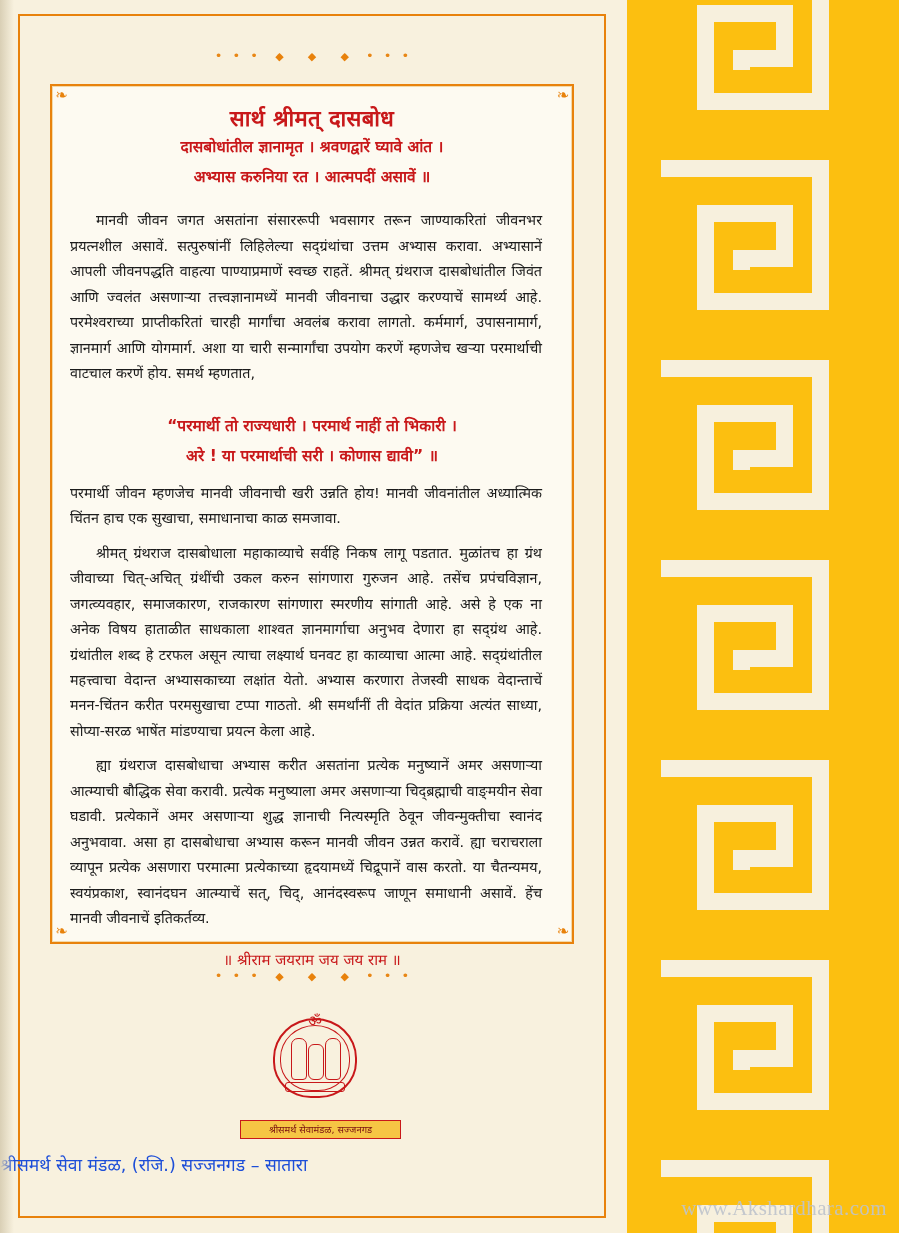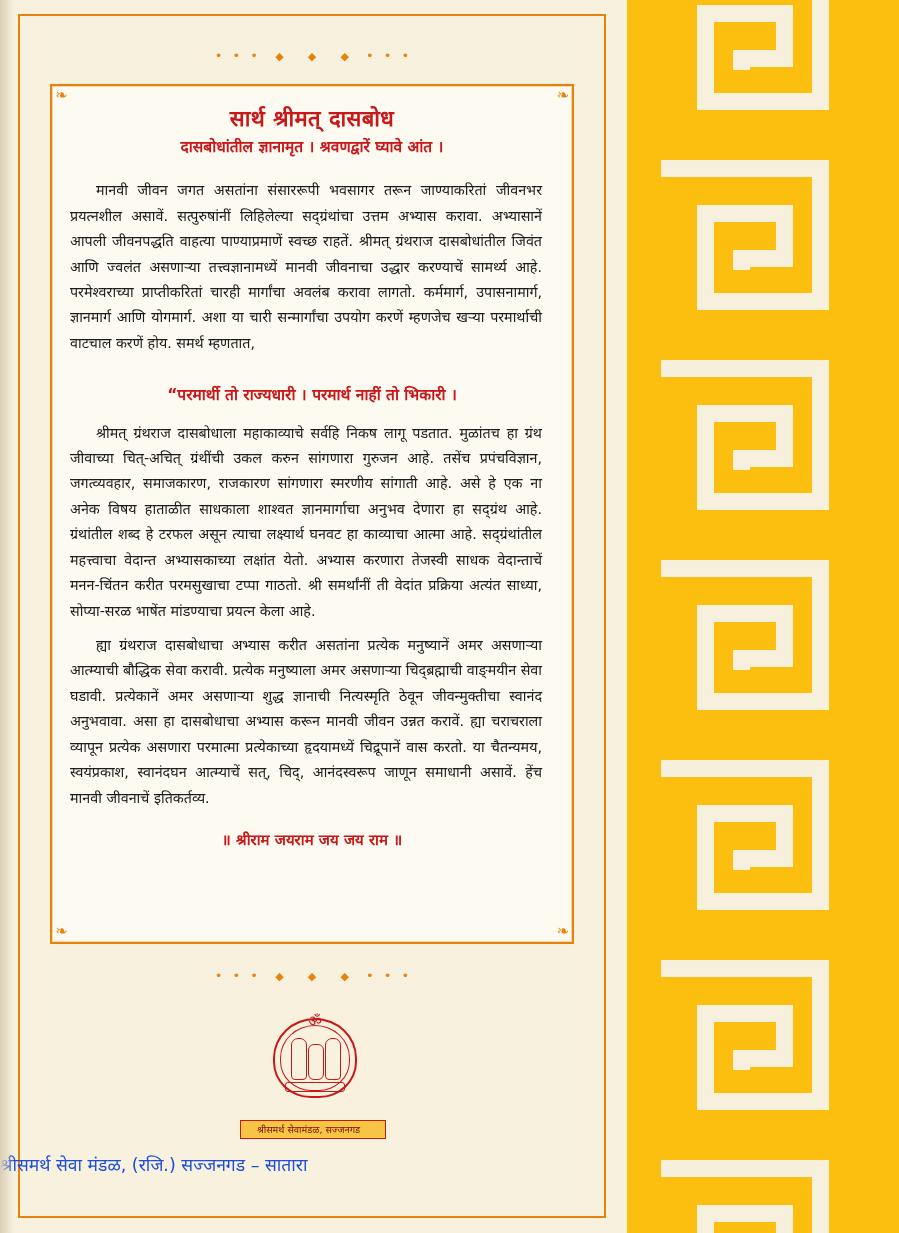--- a/index.html
+++ b/index.html
@@ -159,21 +159,21 @@
     font-family: "DejaVu Sans", sans-serif;
     line-height: 1.78;
     text-align: justify;
     margin: 9px 12px 0 0;
   }
   p.body.indent { text-indent: 26px; }
 
   .closing {
     text-align: center;
     color: #c8181a;
-    font-weight: bold;
+    font-weight: normal;
     font-size: 15px;
     font-family: "DejaVu Sans", sans-serif;
     margin-top: 18px;
   }
 
   
   #emblem {
     position: absolute;
     left: 255px;
     top: 1018px;
@@ -221,22 +221,22 @@
     left: 30px; top: 64px;
     width: 60px; height: 10px;
     border: 1.5px solid #c8181a;
     border-radius: 3px;
     box-sizing: border-box;
   }
   #emblem-caption {
     position: absolute;
     left: 240px;
     top: 1120px;
-    width: 146px;
-    text-align: left;
+    width: 161px;
+    text-align: center;
     background: #f6c544;
     border: 1.5px solid #c8181a;
     color: #7a1010;
     font-size: 9.5px;
     font-family: "DejaVu Sans", sans-serif;
     padding: 2px 16px;
     box-sizing: border-box;
   }
 
   #footer-line {
@@ -293,28 +293,31 @@
       <span class="card-corner cc-tr">❧</span>
       <span class="card-corner cc-bl">❧</span>
       <span class="card-corner cc-br">❧</span>
 
       <div id="card-inner">
 
         <div class="doc-title">सार्थ श्रीमत् दासबोध</div>
 
         <div class="verse-block">
           <div class="verse">दासबोधांतील ज्ञानामृत । श्रवणद्वारें घ्यावे आंत ।</div>
+          <div class="verse">अभ्यास करुनिया रत । आत्मपदीं असावें ॥</div>
         </div>
 
         <p class="body indent">मानवी जीवन जगत असतांना संसाररूपी भवसागर तरून जाण्याकरितां जीवनभर प्रयत्नशील असावें. सत्पुरुषांनीं लिहिलेल्या सद्ग्रंथांचा उत्तम अभ्यास करावा. अभ्यासानें आपली जीवनपद्धति वाहत्या पाण्याप्रमाणें स्वच्छ राहतें. श्रीमत् ग्रंथराज दासबोधांतील जिवंत आणि ज्वलंत असणाऱ्या तत्त्वज्ञानामध्यें मानवी जीवनाचा उद्धार करण्याचें सामर्थ्य आहे. परमेश्वराच्या प्राप्तीकरितां चारही मार्गांचा अवलंब करावा लागतो. कर्ममार्ग, उपासनामार्ग, ज्ञानमार्ग आणि योगमार्ग. अशा या चारी सन्मार्गांचा उपयोग करणें म्हणजेच खऱ्या परमार्थाची वाटचाल करणें होय. समर्थ म्हणतात,</p>
 
         <div class="verse spaced">
           <div>“परमार्थी तो राज्यधारी । परमार्थ नाहीं तो भिकारी ।</div>
+          <div>अरे ! या परमार्थाची सरी । कोणास द्यावी” ॥</div>
         </div>
 
+        <p class="body">परमार्थी जीवन म्हणजेच मानवी जीवनाची खरी उन्नति होय! मानवी जीवनांतील अध्यात्मिक चिंतन हाच एक सुखाचा, समाधानाचा काळ समजावा.</p>
         <p class="body indent">श्रीमत् ग्रंथराज दासबोधाला महाकाव्याचे सर्वहि निकष लागू पडतात. मुळांतच हा ग्रंथ जीवाच्या चित्-अचित् ग्रंथींची उकल करुन सांगणारा गुरुजन आहे. तसेंच प्रपंचविज्ञान, जगत्व्यवहार, समाजकारण, राजकारण सांगणारा स्मरणीय सांगाती आहे. असे हे एक ना अनेक विषय हाताळीत साधकाला शाश्वत ज्ञानमार्गाचा अनुभव देणारा हा सद्ग्रंथ आहे. ग्रंथांतील शब्द हे टरफल असून त्याचा लक्ष्यार्थ घनवट हा काव्याचा आत्मा आहे. सद्ग्रंथांतील महत्त्वाचा वेदान्त अभ्यासकाच्या लक्षांत येतो. अभ्यास करणारा तेजस्वी साधक वेदान्ताचें मनन-चिंतन करीत परमसुखाचा टप्पा गाठतो. श्री समर्थांनीं ती वेदांत प्रक्रिया अत्यंत साध्या, सोप्या-सरळ भाषेंत मांडण्याचा प्रयत्न केला आहे.</p>
         <p class="body indent">ह्या ग्रंथराज दासबोधाचा अभ्यास करीत असतांना प्रत्येक मनुष्यानें अमर असणाऱ्या आत्म्याची बौद्धिक सेवा करावी. प्रत्येक मनुष्याला अमर असणाऱ्या चिद्ब्रह्माची वाङ्‌मयीन सेवा घडावी. प्रत्येकानें अमर असणाऱ्या शुद्ध ज्ञानाची नित्यस्मृति ठेवून जीवन्मुक्तीचा स्वानंद अनुभवावा. असा हा दासबोधाचा अभ्यास करून मानवी जीवन उन्नत करावें. ह्या चराचराला व्यापून प्रत्येक असणारा परमात्मा प्रत्येकाच्या हृदयामध्यें चिद्रूपानें वास करतो. या चैतन्यमय, स्वयंप्रकाश, स्वानंदघन आत्म्याचें सत्, चिद्, आनंदस्वरूप जाणून समाधानी असावें. हेंच मानवी जीवनाचें इतिकर्तव्य.</p>
 
         <div class="closing">॥ श्रीराम जयराम जय जय राम ॥</div>
       </div>
     </div>
 
     <div class="ornament" style="top:968px;">
       <span class="dots">• • •</span>
       <span class="diamond">◆</span>
@@ -402,14 +405,15 @@
       <div class="meander" style="top:1160px;">
         <i class="mk-a"></i>
           <i class="mk-b"></i>
           <i class="mk-d"></i>
           <i class="mk-e"></i>
           <i class="mk-f"></i>
       </div>
     </div>
   </div>
 
+  <div id="watermark">www.Akshardhara.com</div>
   <div id="page-shade"></div>
 </div>
 
 </body></html>

